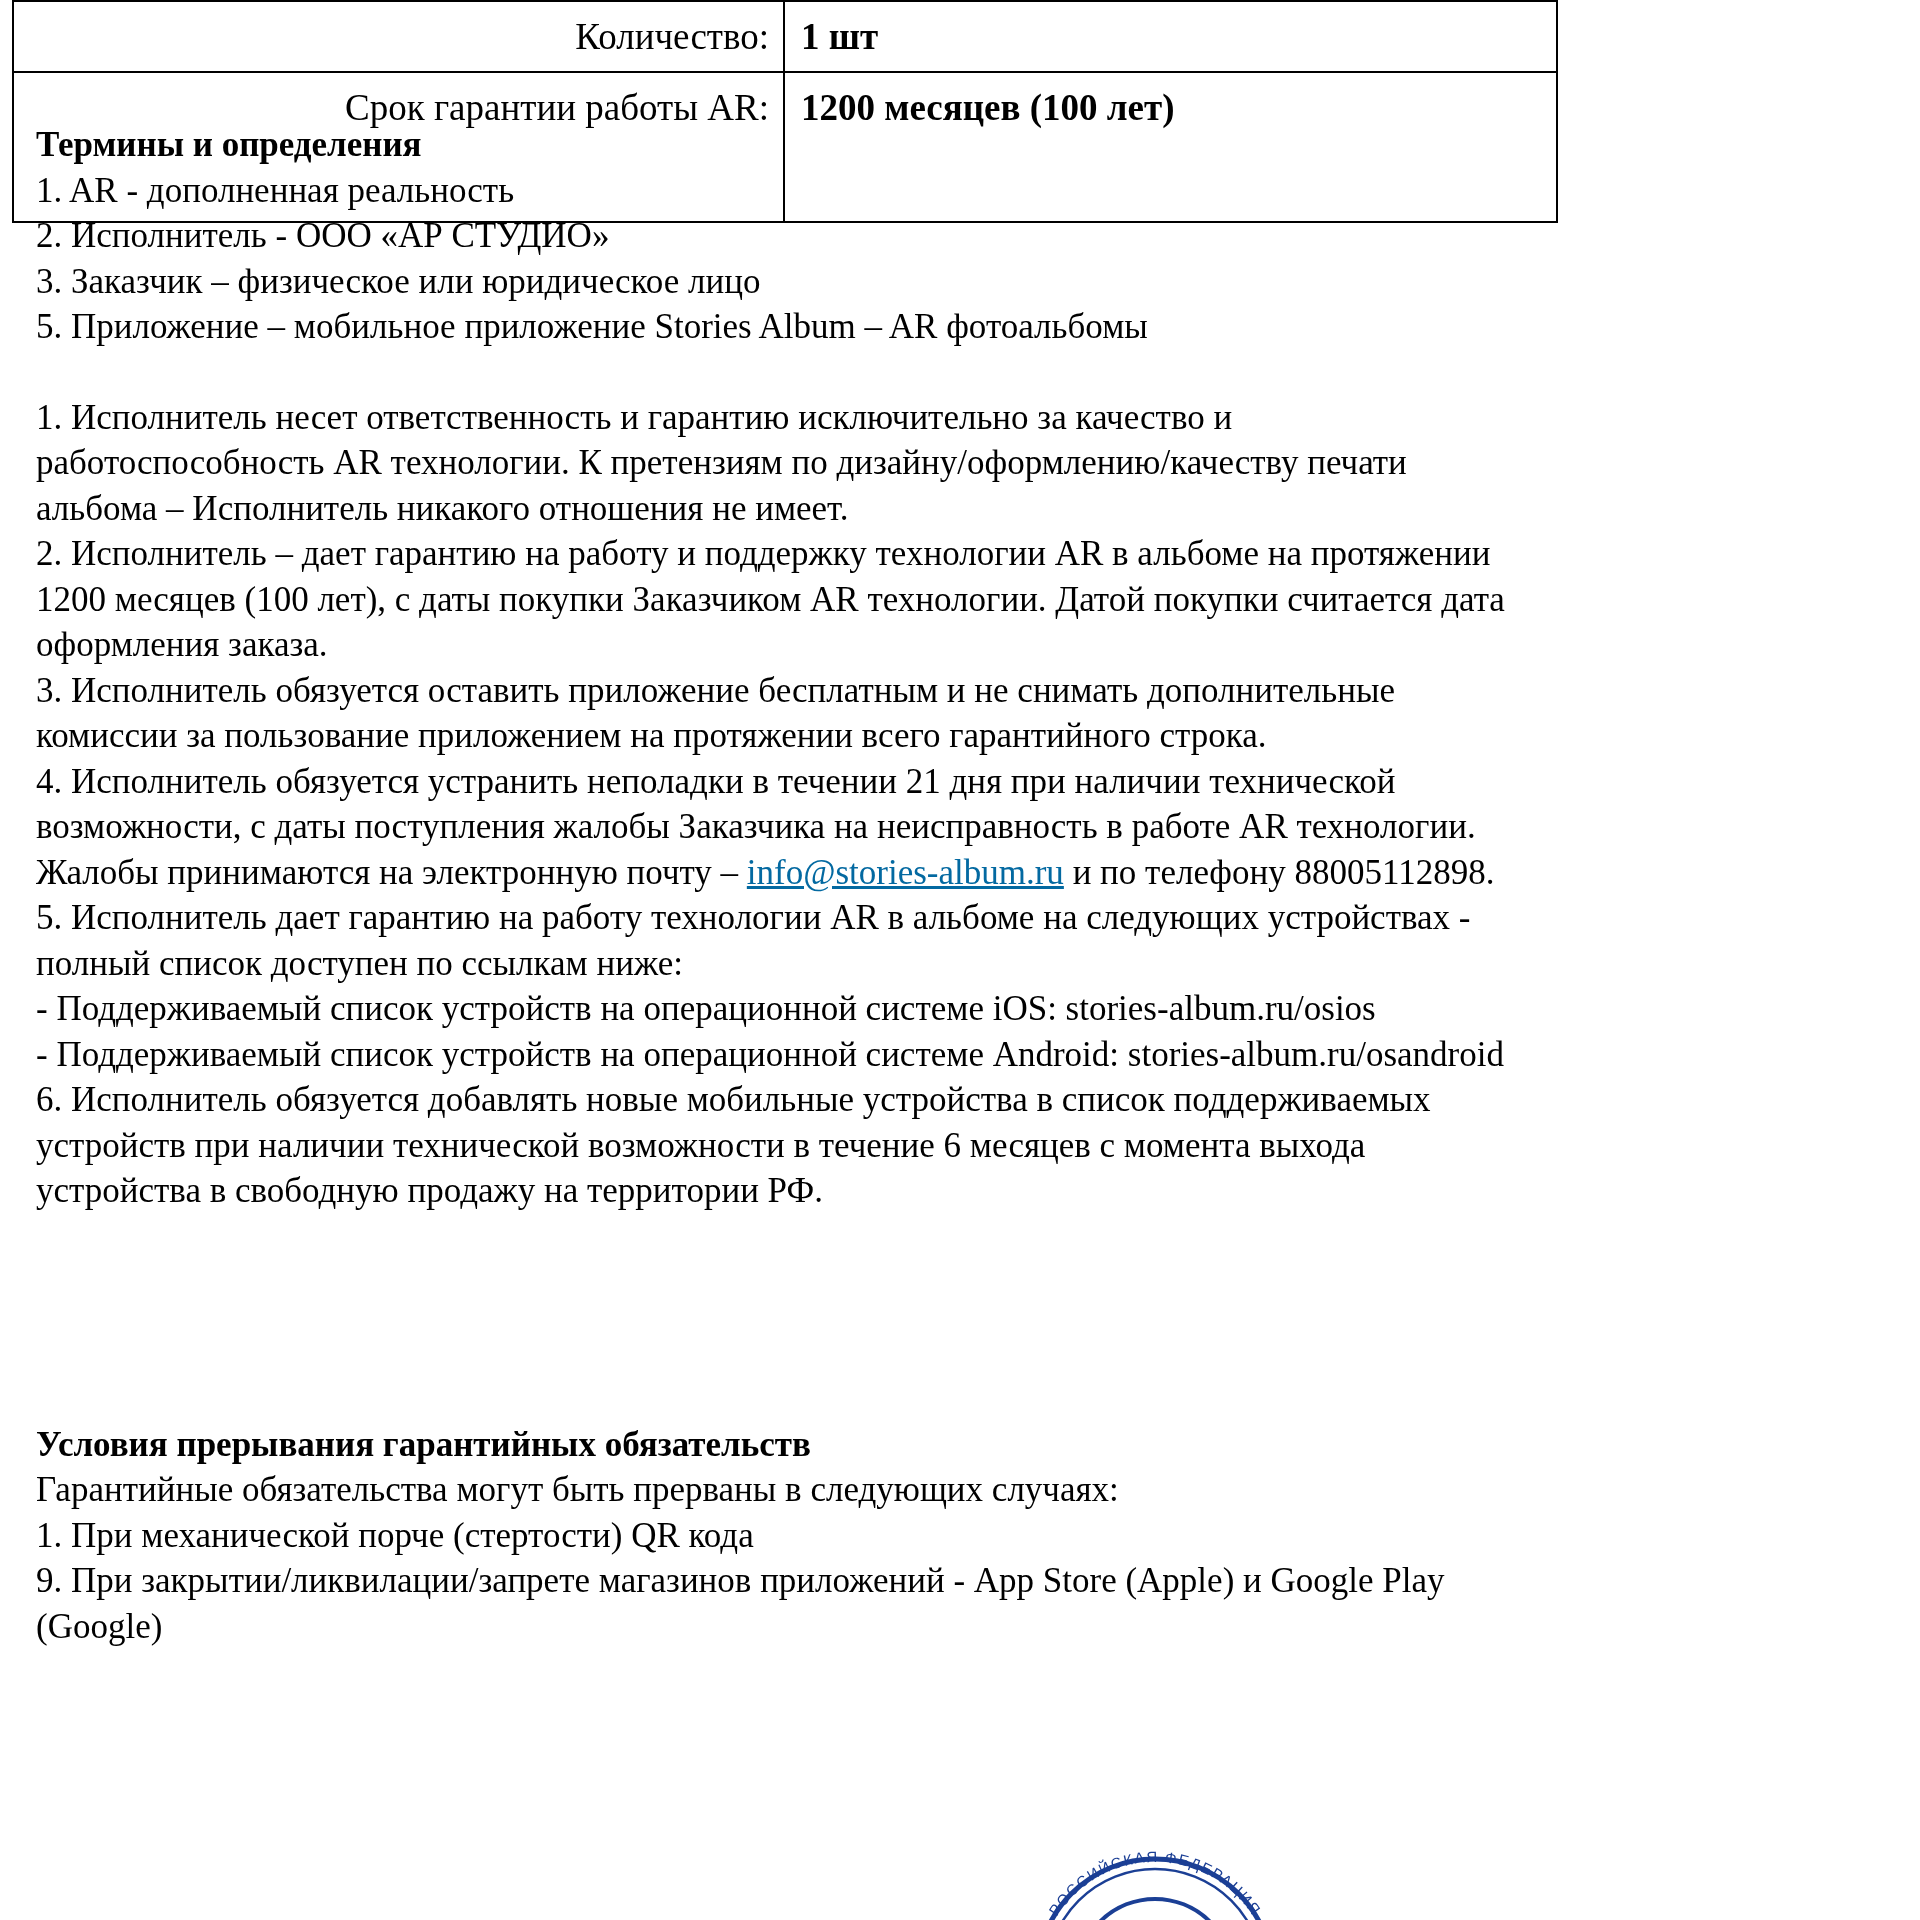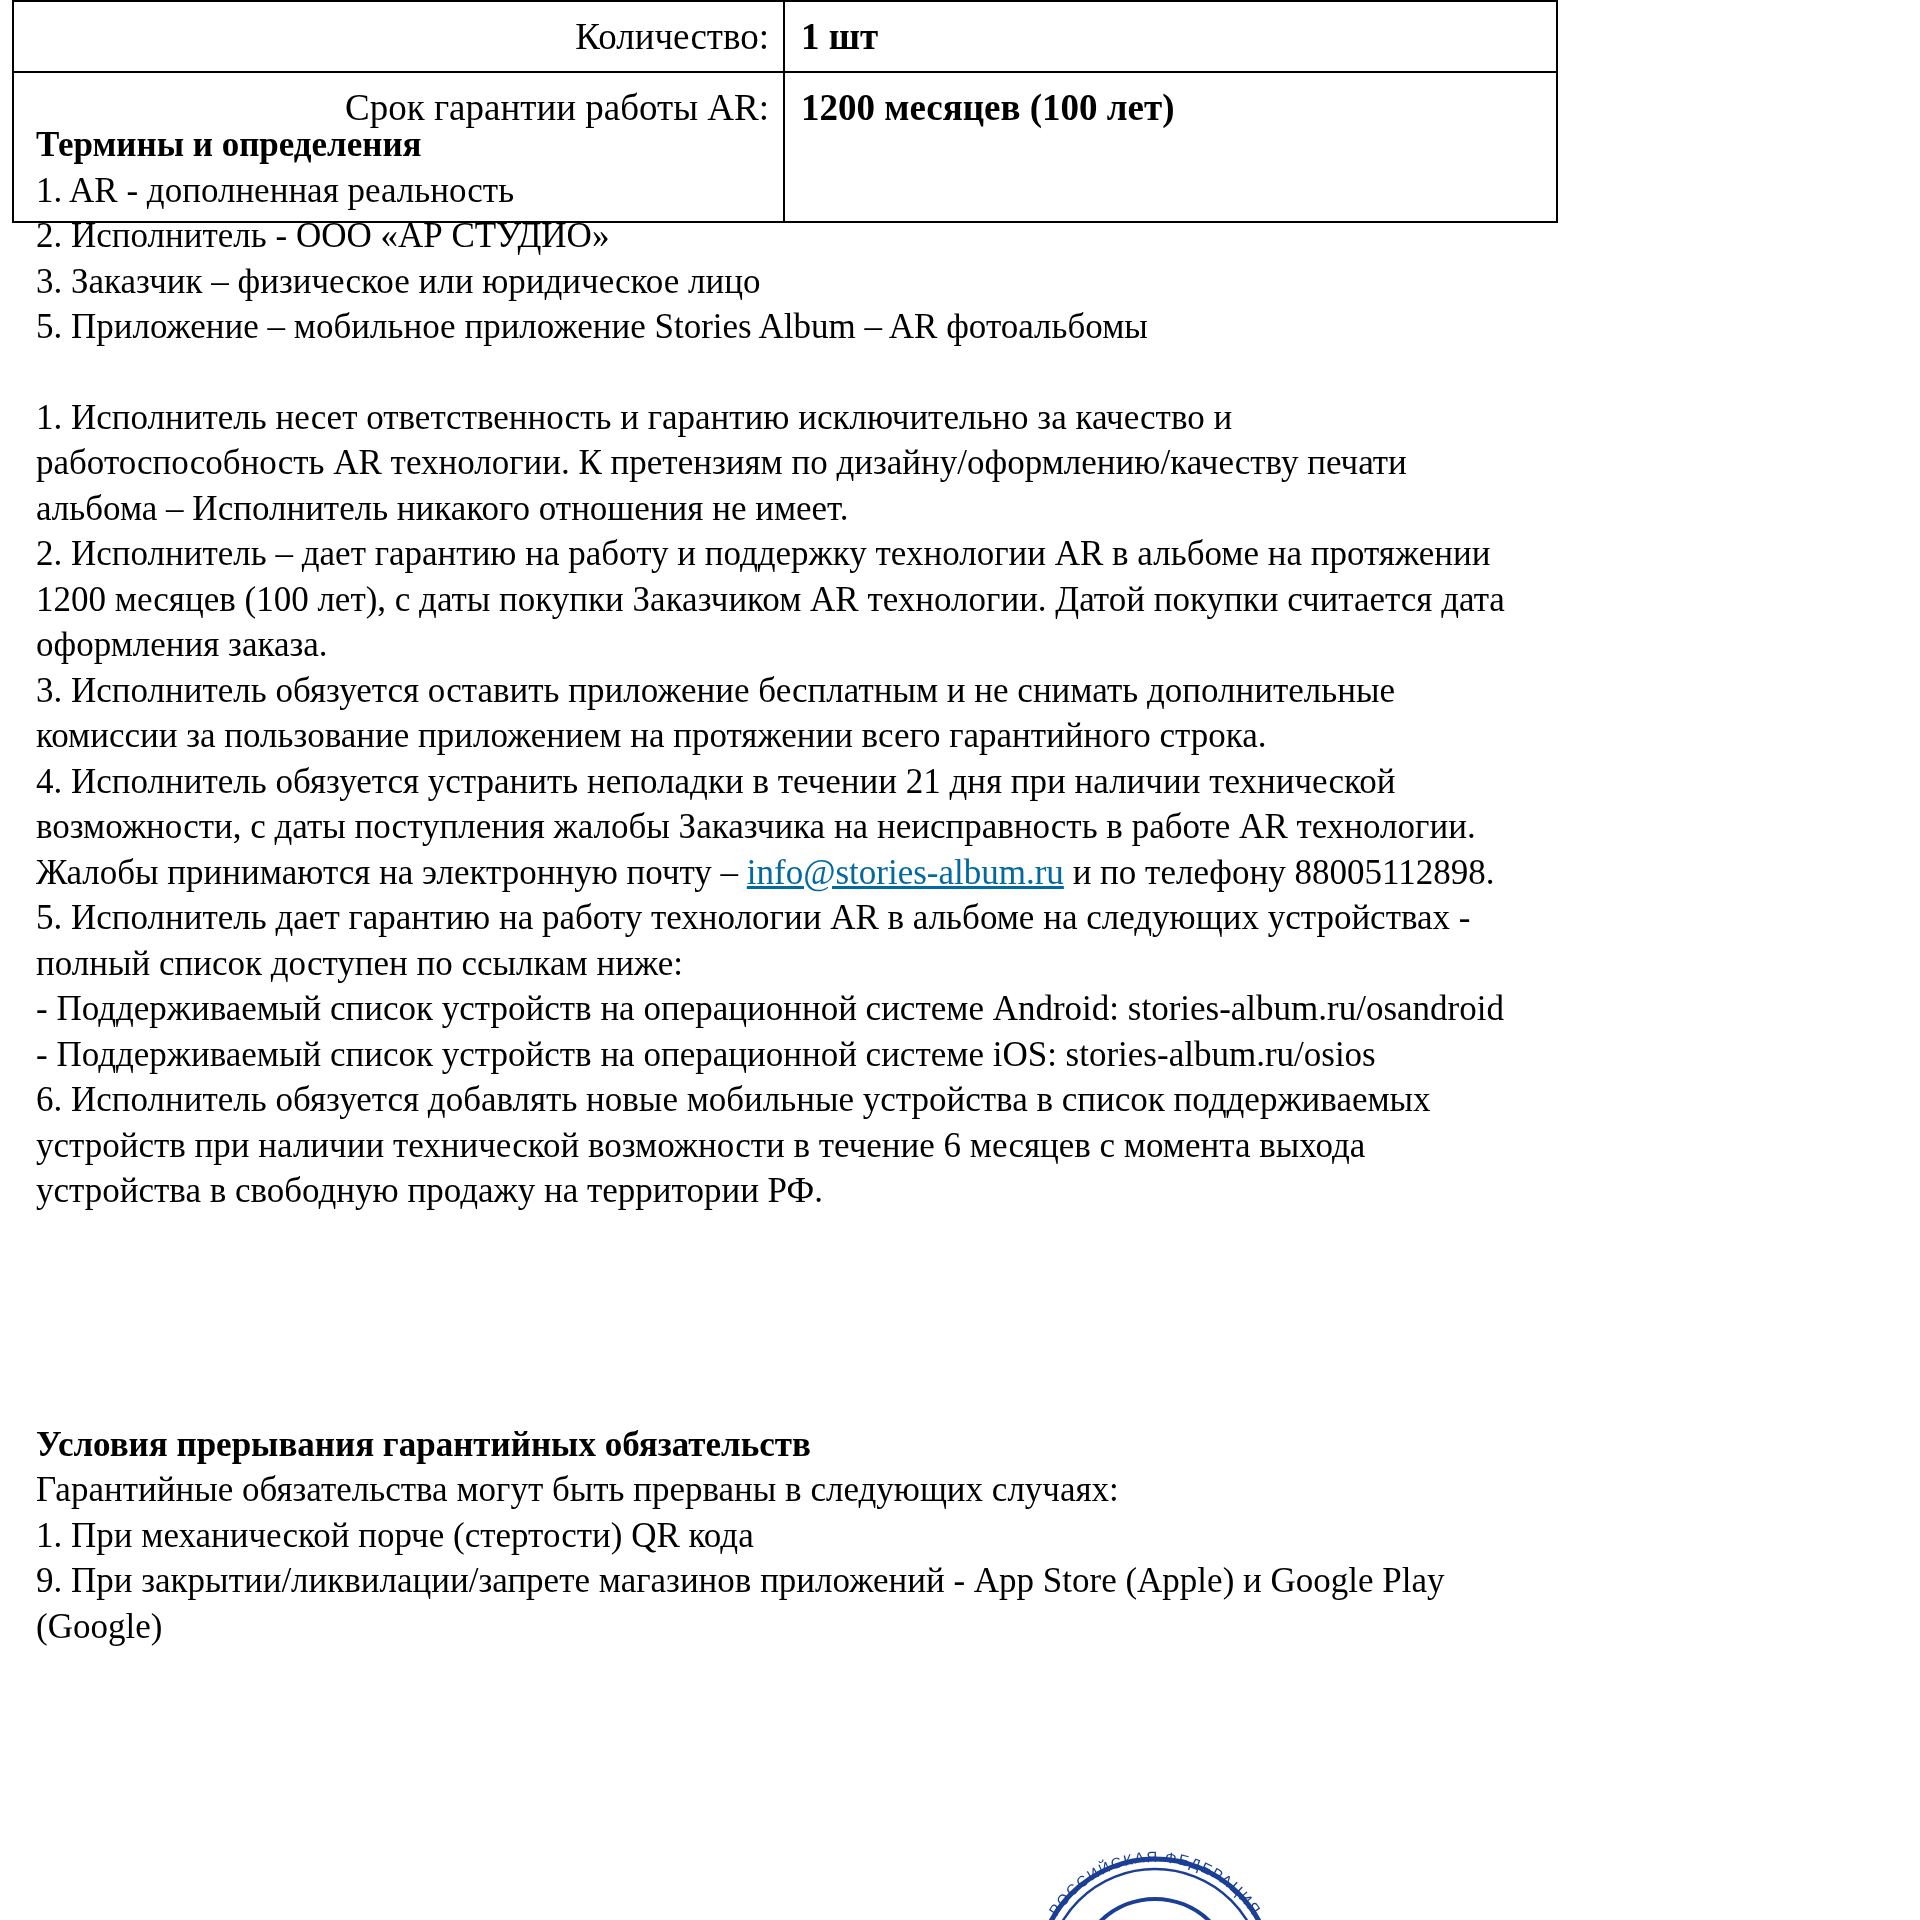--- a/index.html
+++ b/index.html
@@ -142,22 +142,22 @@
     <div class="para">3. Заказчик – физическое или юридическое лицо</div>
     <div class="para">5. Приложение – мобильное приложение Stories Album – AR фотоальбомы</div>
 
     <div class="spacer-line"></div>
 
     <div class="para">1. Исполнитель несет ответственность и гарантию исключительно за качество и работоспособность AR технологии. К претензиям по дизайну/оформлению/качеству печати альбома – Исполнитель никакого отношения не имеет.</div>
     <div class="para">2. Исполнитель – дает гарантию на работу и поддержку технологии AR в альбоме на протяжении 1200 месяцев (100 лет), с даты покупки Заказчиком AR технологии. Датой покупки считается дата оформления заказа.</div>
     <div class="para">3. Исполнитель обязуется оставить приложение бесплатным и не снимать дополнительные комиссии за пользование приложением на протяжении всего гарантийного строка.</div>
     <div class="para"><span>4. Исполнитель обязуется устранить неполадки в течении 21 дня при наличии технической возможности, с даты поступления жалобы Заказчика на неисправность в работе AR технологии. Жалобы принимаются на электронную почту – </span><a class="mail-link" href="#">info@stories-album.ru</a><span> и по телефону 88005112898.</span></div>
     <div class="para">5. Исполнитель дает гарантию на работу технологии AR в альбоме на следующих устройствах - полный список доступен по ссылкам ниже:</div>
+    <div class="para">- Поддерживаемый список устройств на операционной системе iOS: stories-album.ru/osios</div>
     <div class="para">- Поддерживаемый список устройств на операционной системе Android: stories-album.ru/osandroid</div>
-    <div class="para">- Поддерживаемый список устройств на операционной системе iOS: stories-album.ru/osios</div>
     <div class="para">6. Исполнитель обязуется добавлять новые мобильные устройства в список поддерживаемых устройств при наличии технической возможности в течение 6 месяцев с момента выхода устройства в свободную продажу на территории РФ.</div>
 
     <div class="spacer-big" style="height:208px"></div>
 
     <div class="h-bold">Условия прерывания гарантийных обязательств</div>
     <div class="para">Гарантийные обязательства могут быть прерваны в следующих случаях:</div>
     <div class="para">1. При механической порче (стертости) QR кода</div>
     <div class="para">9. При закрытии/ликвилации/запрете магазинов приложений - App Store (Apple) и Google Play (Google)</div>
   </div>
 

